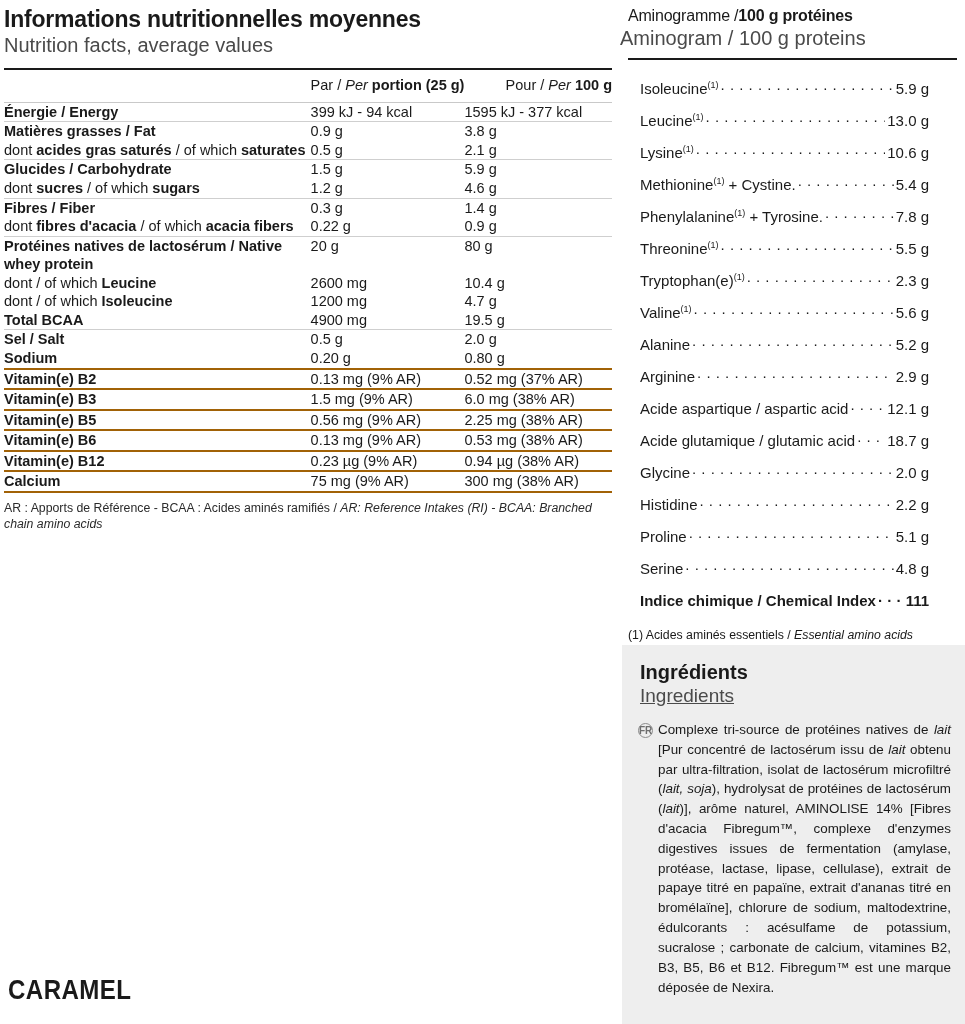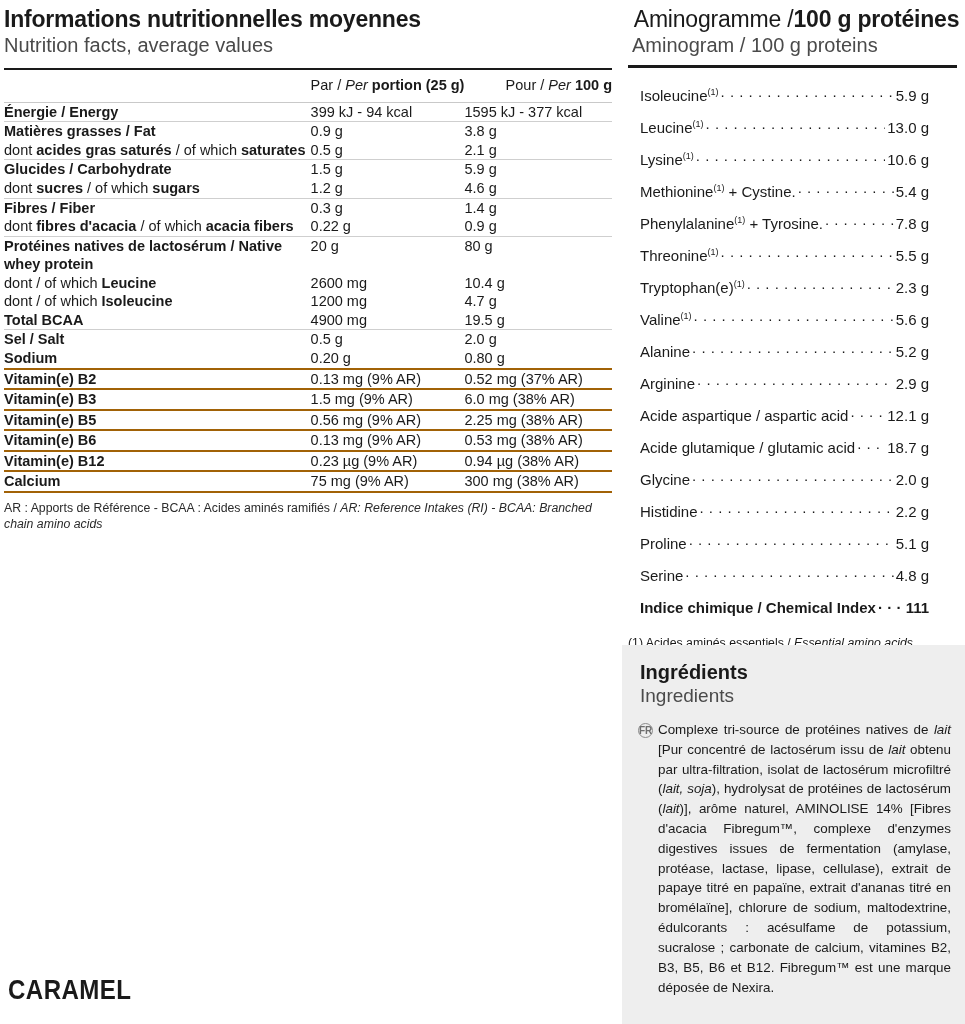--- a/index.html
+++ b/index.html
@@ -92,29 +92,28 @@
     font-size: 28px;
     font-weight: 700;
     letter-spacing: 0.5px;
     font-family: "Liberation Sans Narrow", "Liberation Sans", sans-serif;
     transform: scaleX(0.86);
     transform-origin: left bottom;
   }
 
   
   .amino-title {
-    font-size: 23px; font-weight: 700;
+    font-size: 16px; font-weight: 700;
     margin: 7px 0 0 8px; line-height: 1.1;
     letter-spacing: -0.2px;
-    text-align: center;
   }
   .amino-title .light { font-weight: 400; }
   .amino-sub {
     font-size: 20px; font-weight: 400; color: #4a4a4a;
-    margin: 2px 0 0 12px; line-height: 1.1;
+    margin: 2px 0 0 0; line-height: 1.1;
   }
   .amino-rule {
     height: 2.5px; background: #1a1a1a;
     margin: 9px 8px 0 8px;
   }
 
   ul.amino {
     list-style: none; margin: 12px; padding: 0 24px 0 8px;
   }
   ul.amino li {
@@ -157,21 +156,21 @@
     width: 343px; height: 379px;
     background: #eeeeee;
     padding: 16px 14px 10px 16px;
   }
   .ing-title {
     font-size: 20px; font-weight: 700;
     line-height: 1.15; margin: 0 0 0 2px;
   }
   .ing-sub {
     font-size: 19px; font-weight: 400; color: #4a4a4a;
-    line-height: 1.15; margin: 1px 0 0 2px;
+    line-height: 1.15; margin: 1px 0 0 2px; text-decoration: underline;
   }
   .ing-body {
     display: flex;
     margin-top: 13px;
   }
   .fr-badge {
     flex: 0 0 auto;
     width: 15px; height: 15px;
     border: 1.2px solid #8d8d8d;
     border-radius: 50%;

